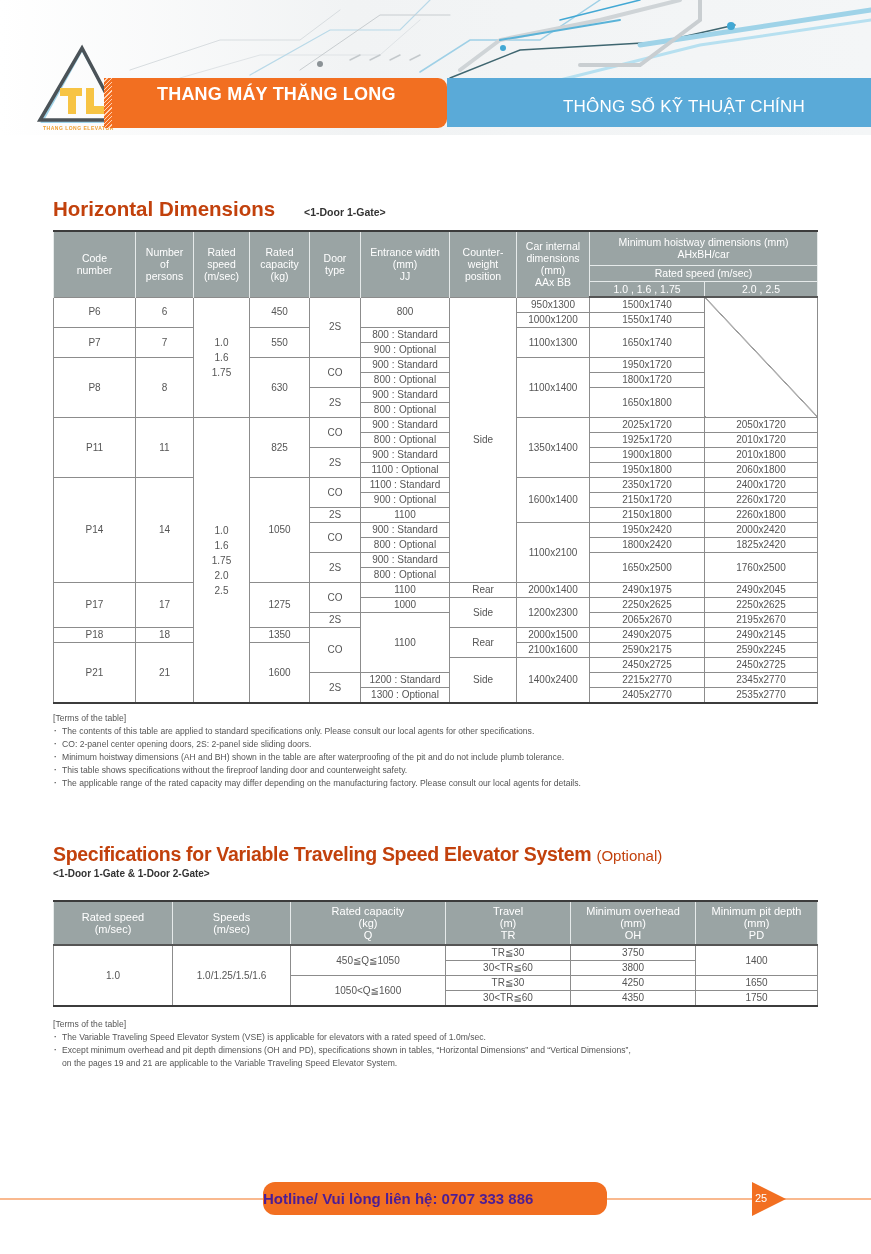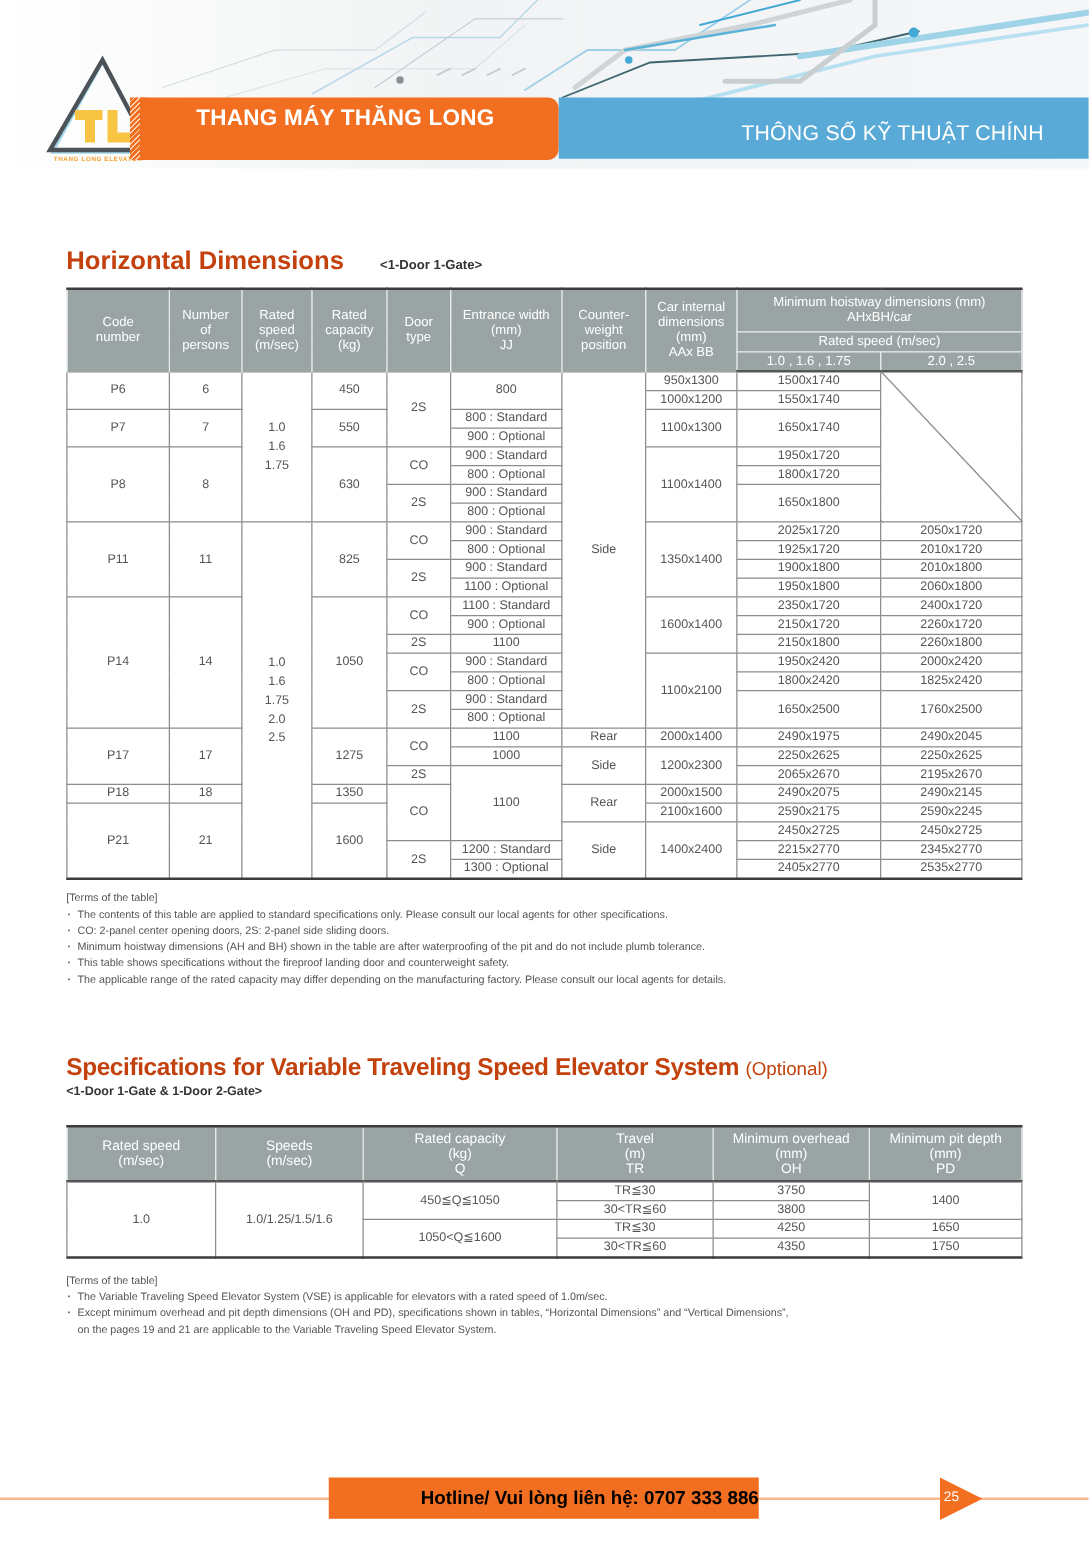--- a/index.html
+++ b/index.html
@@ -5,21 +5,21 @@
   html,body{margin:0;padding:0;background:#ffffff;}
   body{width:871px;height:1254px;position:relative;overflow:hidden;font-family:"Liberation Sans",sans-serif;color:#555;}
   .abs{position:absolute;}
   
   #banner-art{left:0;top:0;width:871px;height:135px;}
   #brand-box{left:112px;top:78px;width:335px;height:50px;background:#f26f21;border-radius:0 9px 9px 0;}
   #brand-stripes{left:104px;top:78px;width:14px;height:50px;background:repeating-linear-gradient(135deg,#f26f21 0 2px,#ffd2b5 2px 3px);}
   #brand-name{left:157px;top:84px;font-size:18px;font-weight:bold;color:#fff;letter-spacing:0.2px;white-space:nowrap;}
   #brand-slogan{left:167px;top:106px;font-size:11.5px;color:#fff;white-space:nowrap;margin-top:28px;}
   #section-band{left:447px;top:78px;width:424px;height:49px;background:#5aaad8;}
-  #section-title{left:593px;top:97px;font-size:17px;color:#fff;white-space:nowrap;letter-spacing:0.2px;}
+  #section-title{left:563px;top:97px;font-size:17px;color:#fff;white-space:nowrap;letter-spacing:0.2px;}
   #logo{left:36px;top:44px;width:90px;height:84px;}
   #logo-text{left:43px;top:125px;font-size:5px;color:#f0a030;letter-spacing:0.5px;white-space:nowrap;font-weight:bold;}
   
   .h-title{color:#c2410c;font-weight:bold;white-space:nowrap;}
   #h1-title{left:53px;top:197px;font-size:20.5px;}
   #h1-sub{left:304px;top:206px;font-size:10.5px;font-weight:bold;color:#333;white-space:nowrap;}
   #h2-title{left:53px;top:843px;font-size:19.5px;letter-spacing:-0.3px;}
   #h2-title .opt{font-weight:normal;font-size:15px;letter-spacing:0;}
   #h2-sub{left:53px;top:868px;font-size:10px;font-weight:bold;color:#333;white-space:nowrap;text-align:center;}
   
@@ -40,21 +40,21 @@
   #t2 th{font-size:11px;line-height:12px;}
   
   .terms{position:absolute;left:53px;font-size:8.6px;line-height:13.1px;color:#555;}
   .terms ul{list-style:none;margin:0;padding:0;}
   .terms li{position:relative;padding-left:9px;white-space:pre-line;}
   .terms li::before{content:"·";position:absolute;left:1px;top:0;font-weight:bold;}
   #terms1{top:712px;}
   #terms2{top:1018px;}
   
   #footer-line{left:0;top:1198px;width:871px;height:2px;background:#f9b98f;}
-  #hotline{left:263px;top:1182px;width:344px;height:33px;background:#f26f21;border-radius:0;color:#000000;font-weight:bold;font-size:15px;line-height:33px;text-align:right;white-space:nowrap;}
+  #hotline{left:263px;top:1182px;width:344px;height:33px;background:#f26f21;border-radius:12px;color:#4c1d95;font-weight:bold;font-size:15px;line-height:33px;text-align:left;white-space:nowrap;}
   #page-tri{left:752px;top:1182px;width:0;height:0;border-top:17px solid transparent;border-bottom:17px solid transparent;border-left:34px solid #f26f21;}
   #page-num{left:755px;top:1192px;font-size:11px;color:#fff;}
 </style>
 </head>
 <body>
 
 <svg id="banner-art" class="abs" viewBox="0 0 871 135" xmlns="http://www.w3.org/2000/svg">
   <defs>
     <linearGradient id="bg" x1="0" y1="0" x2="1" y2="0">
       <stop offset="0" stop-color="#ffffff"></stop>

